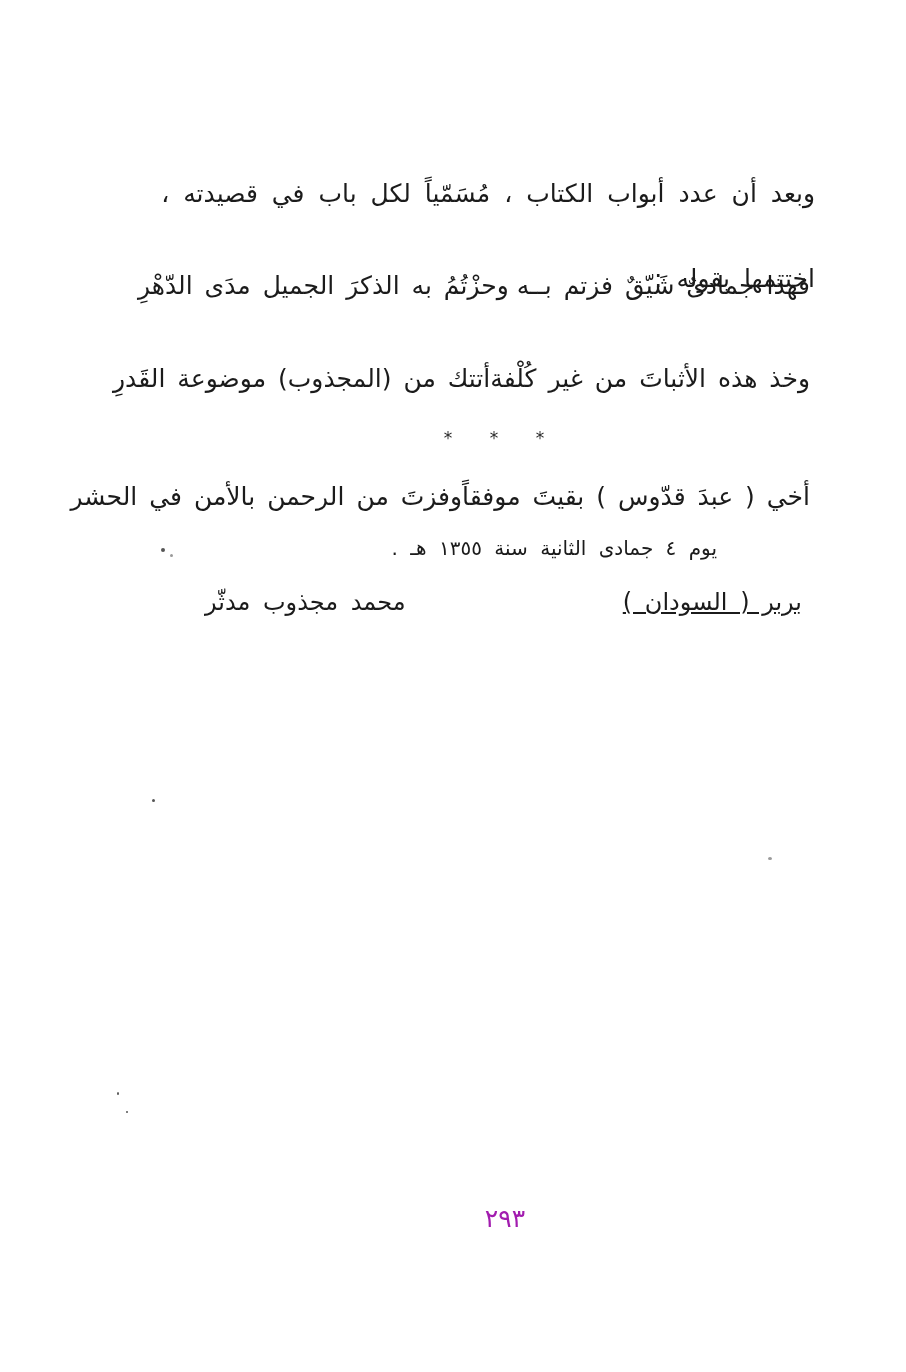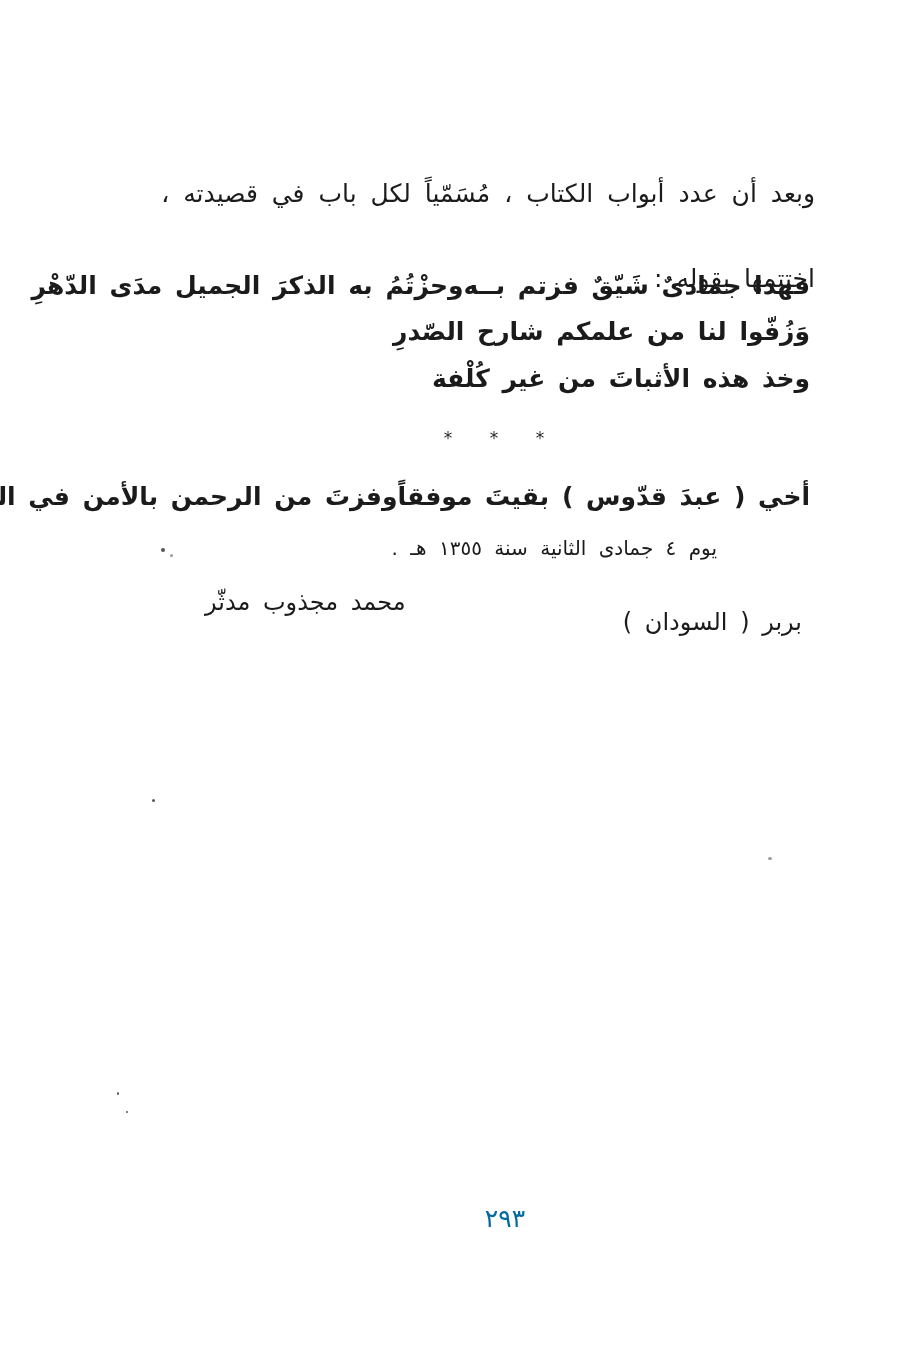--- a/index.html
+++ b/index.html
@@ -31,21 +31,21 @@
     right: 96px;
     left: 138px;
     display: flex;
     flex-direction: row; 
     justify-content: space-between;
     font-size: 25px;
     line-height: 36px;
     word-spacing: 4px;
     white-space: nowrap;
   }
-  .hemistich { display: inline-block; font-weight: bold; }
+  .hemistich { display: inline-block; }
   .separator {
     top: 428px;
     left: 432px;
     width: 140px;
     text-align: center;
     font-size: 17px;
     letter-spacing: 16px;
     color: #2a2a2a;
     direction: ltr;
   }
@@ -59,21 +59,21 @@
     font-size: 24px;
     word-spacing: 5px;
     white-space: nowrap;
   }
   .page-number {
     top: 1204px;
     left: 468px;
     width: 74px;
     text-align: center;
     font-size: 25px;
-    color: #0369a1;
+    color: #a21caf;
   }
   .speck {
     position: absolute;
     background: #555;
     border-radius: 50%;
   }
   .speck.light { background: #9a9a9a; }
 </style>
 </head>
 <body>
@@ -81,36 +81,36 @@
 <div class="page">
 
   <div class="abs intro-line" style="top:176px;">وبعد أن عدد أبواب الكتاب ، مُسَمّياً لكل باب في قصيدته ،</div>
   <div class="abs intro-line" style="top:221px;margin-top:40px;">اختتمها بقوله :</div>
 
   <div class="abs couplet" style="top:268px;">
     <span class="hemistich">فهذا جمادىٌ شَيّقٌ فزتم بــه</span>
     <span class="hemistich">وحزْتُمُ به الذكرَ الجميل مدَى الدّهْرِ</span>
   </div>
   <div class="abs couplet" style="top:314px;">
-    <span class="hemistich">وَزُفّوا لنا من علمكم شارح الصّدرِ</span>
   </div>
   <div class="abs couplet" style="top:361px;">
     <span class="hemistich">وخذ هذه الأثباتَ من غير كُلْفة</span>
+    <span class="hemistich">أتتك من (المجذوب) موضوعة القَدرِ</span>
   </div>
 
   <div class="abs separator">* * *</div>
 
   <div class="abs couplet" style="top:479px;">
     <span class="hemistich">أخي ( عبدَ قدّوس ) بقيتَ موفقاً</span>
     <span class="hemistich">وفزتَ من الرحمن بالأمن في الحشر</span>
   </div>
 
   <div class="abs date-line" style="top:536px;">يوم ٤ جمادى الثانية سنة ١٣٥٥ هـ .</div>
 
-  <div class="abs sig" style="top:608px; right:104px;">بربر ( السودان )</div>
+  <div class="abs sig" style="top:588px; right:104px;text-decoration:underline;">بربر ( السودان )</div>
   <div class="abs sig" style="top:588px; left:182px;margin-left:23px;">محمد مجذوب مدثّر</div>
 
   <div class="abs page-number">٢٩٣</div>
 
   <div class="speck" style="top:548px; left:161px; width:4px; height:4px;"></div>
   <div class="speck light" style="top:554px; left:170px; width:3px; height:3px;"></div>
   <div class="speck" style="top:799px; left:152px; width:3px; height:3px;"></div>
   <div class="speck" style="top:1092px; left:117px; width:2px; height:3px;"></div>
   <div class="speck" style="top:1111px; left:126px; width:2px; height:2px;"></div>
   <div class="speck light" style="top:857px; left:768px; width:4px; height:3px;"></div>

